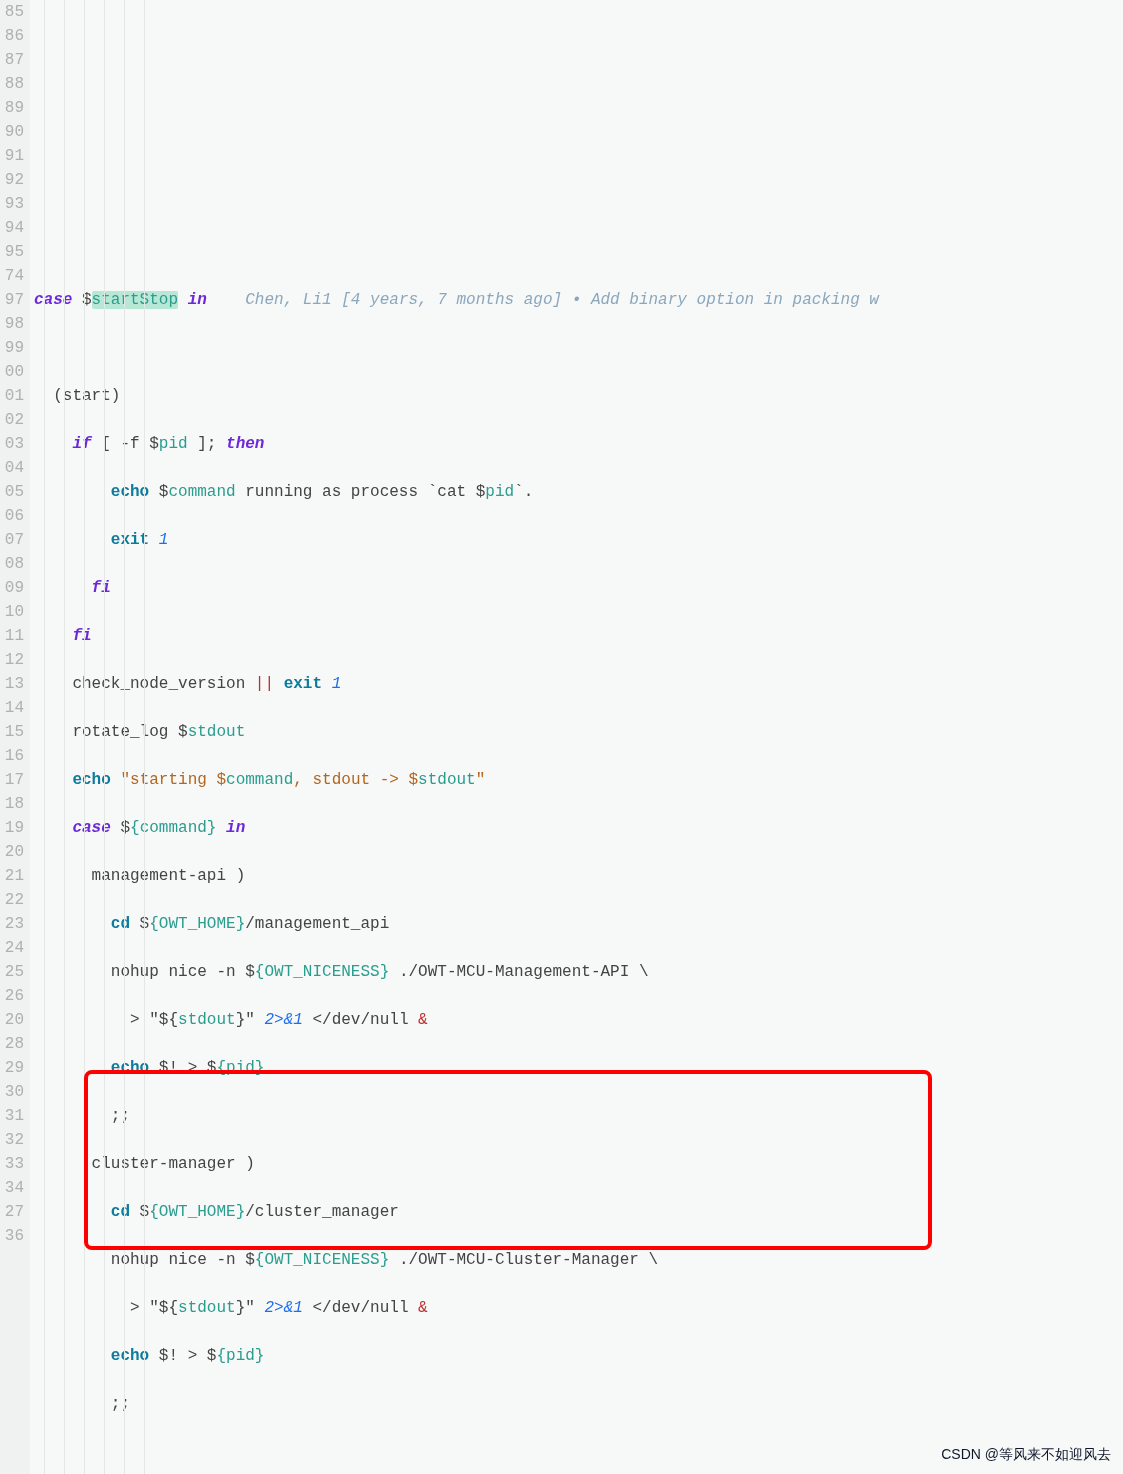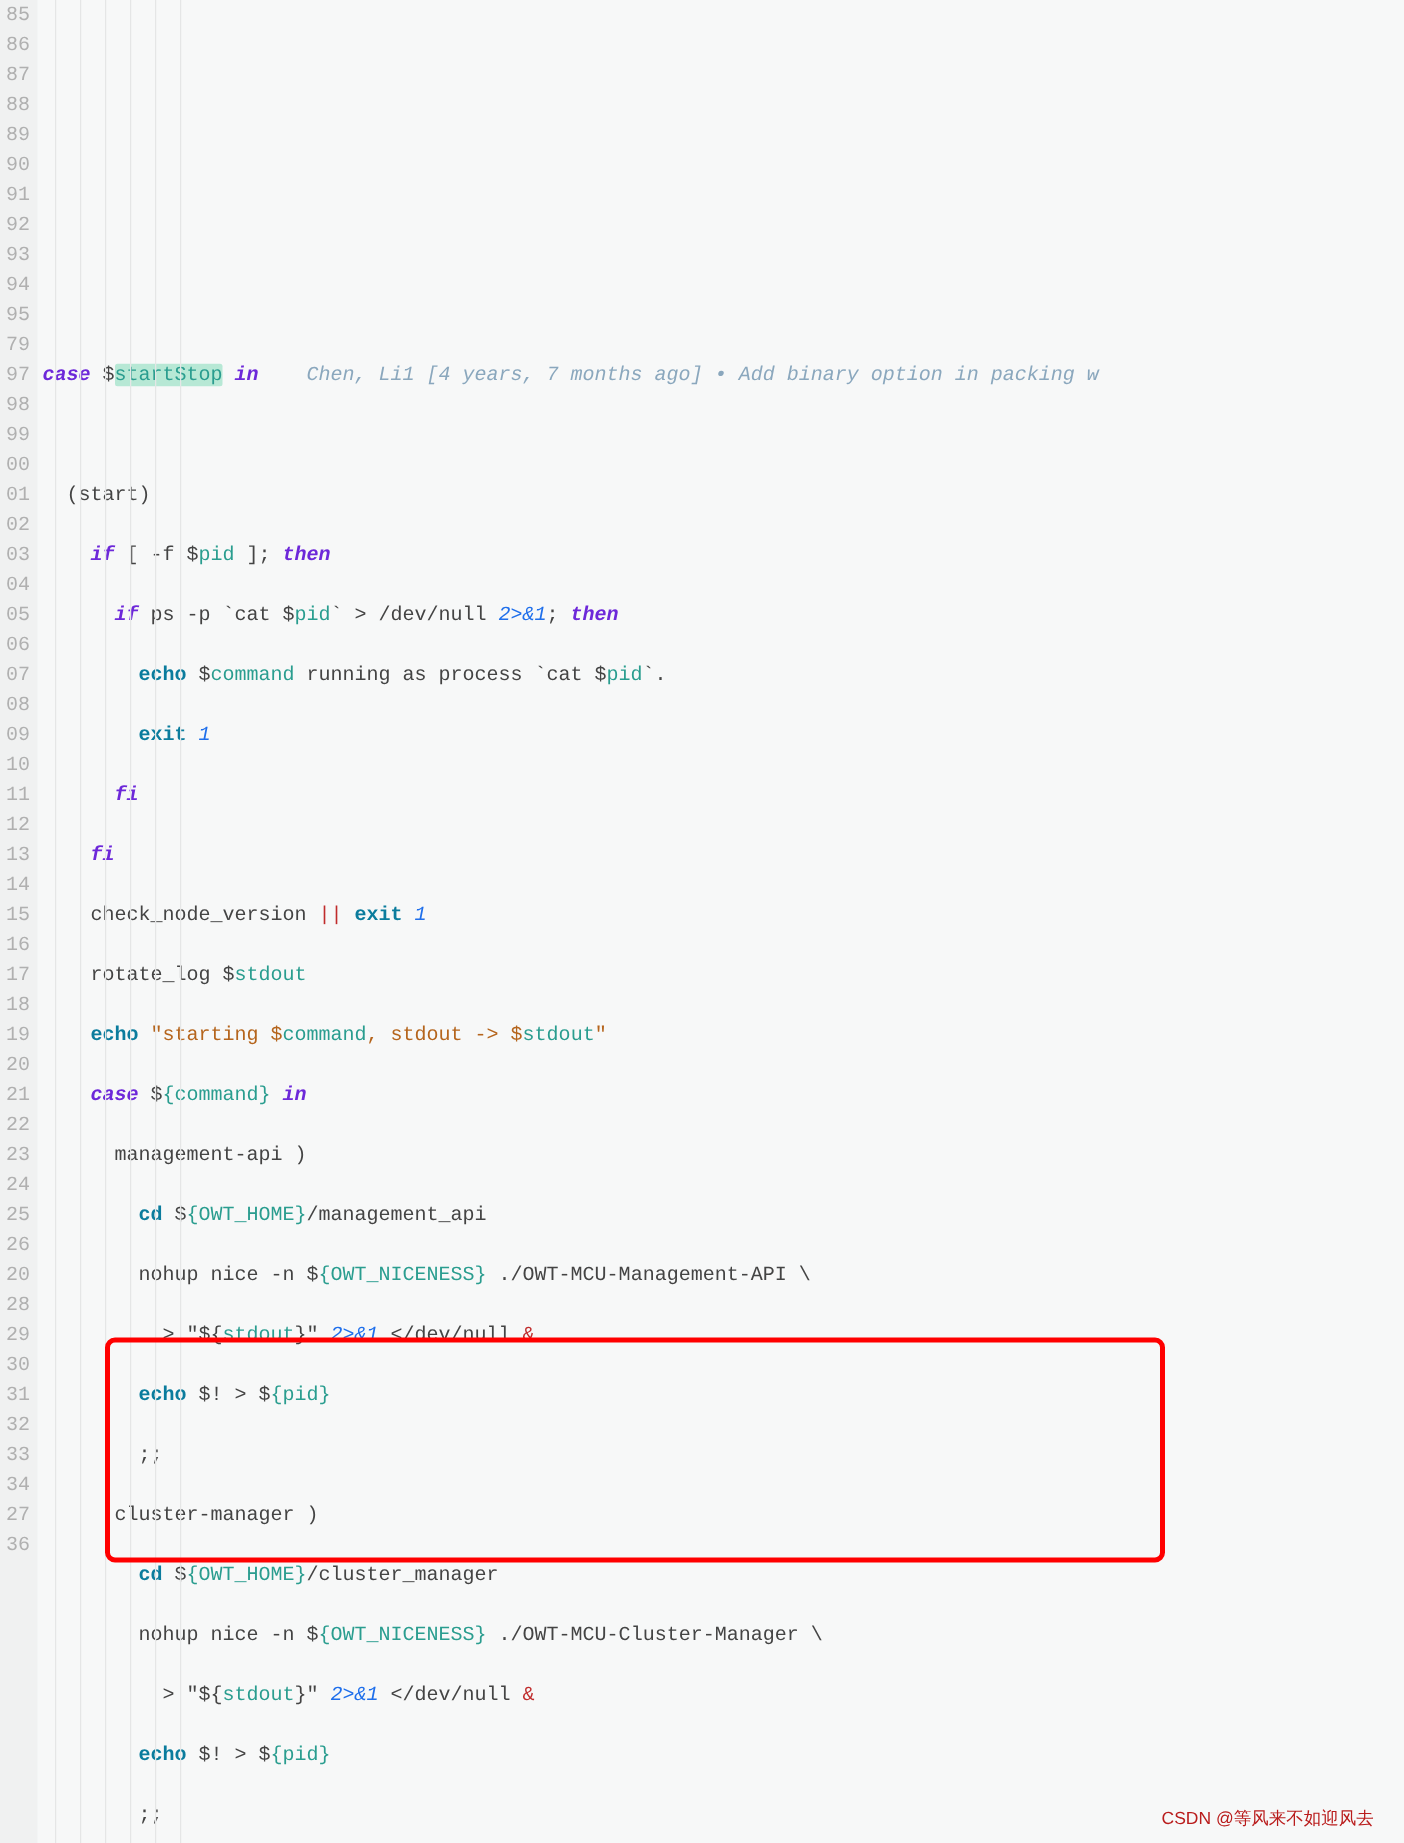--- a/index.html
+++ b/index.html
@@ -55,22 +55,22 @@
   .hl { background: #b7e8d5; border-radius: 2px; }
   .red-box {
     position: absolute;
     border: 4px solid #ff0000;
     border-radius: 8px;
     pointer-events: none;
   }
   .watermark {
     position: fixed;
     bottom: 8px;
-    right: 24px;
-    color: #b91c1c;
+    right: 12px;
+    color: #0f172a;
     font-family: sans-serif;
     font-size: 14px;
     margin-left: 34px;
   }
 </style>
 </head>
 <body>
 
 <div class="editor">
   <div class="gutter" id="gutter">
@@ -78,21 +78,21 @@
       <div>86</div>
       <div>87</div>
       <div>88</div>
       <div>89</div>
       <div>90</div>
       <div>91</div>
       <div>92</div>
       <div>93</div>
       <div>94</div>
       <div>95</div>
-      <div>79</div>
+      <div>74</div>
       <div>97</div>
       <div>98</div>
       <div>99</div>
       <div>00</div>
       <div>01</div>
       <div>02</div>
       <div>03</div>
       <div>04</div>
       <div>05</div>
       <div>06</div>
@@ -135,21 +135,20 @@
     <div class="vline" style="left:54px"></div>
     <div class="vline" style="left:74px"></div>
     <div class="vline" style="left:94px"></div>
     <div class="vline" style="left:114px"></div>
 
 <div class="line"></div>
 <div class="line"><span class="kw">case</span> $<span class="var hl">startStop</span> <span class="kw">in</span>    <span class="blame">Chen, Li1 [4 years, 7 months ago] • Add binary option in packing w</span></div>
 <div class="line"></div>
 <div class="line">  <span>(start)</span></div>
 <div class="line">    <span class="kw">if</span><span> [ -f $</span><span class="var">pid</span><span> ]; </span><span class="kw">then</span></div>
-<div class="line">      <span class="kw">if</span><span> ps -p `cat $</span><span class="var">pid</span><span>` &gt; /dev/null </span><span class="num">2&gt;&amp;1</span><span>; </span><span class="kw">then</span></div>
 <div class="line">        <span class="kw2">echo</span> $<span class="var">command</span><span> running as process `cat $</span><span class="var">pid</span><span>`.</span></div>
 <div class="line">        <span class="kw2">exit</span> <span class="num">1</span></div>
 <div class="line">      <span class="kw">fi</span></div>
 <div class="line">    <span class="kw">fi</span></div>
 <div class="line">    <span>check_node_version </span><span class="op">|| </span><span class="kw2">exit</span> <span class="num">1</span></div>
 <div class="line">    <span>rotate_log $</span><span class="var">stdout</span></div>
 <div class="line">    <span class="kw2">echo</span> <span class="str">"starting $</span><span class="var">command</span><span class="str">, stdout -&gt; $</span><span class="var">stdout</span><span class="str">"</span></div>
 <div class="line">    <span class="kw">case</span> $<span class="varblk">{</span><span class="var">command</span><span class="varblk">}</span> <span class="kw">in</span></div>
 <div class="line">      <span>management-api )</span></div>
 <div class="line">        <span class="kw2">cd</span> $<span class="varblk">{</span><span class="var">OWT_HOME</span><span class="varblk">}</span><span>/management_api</span></div>

